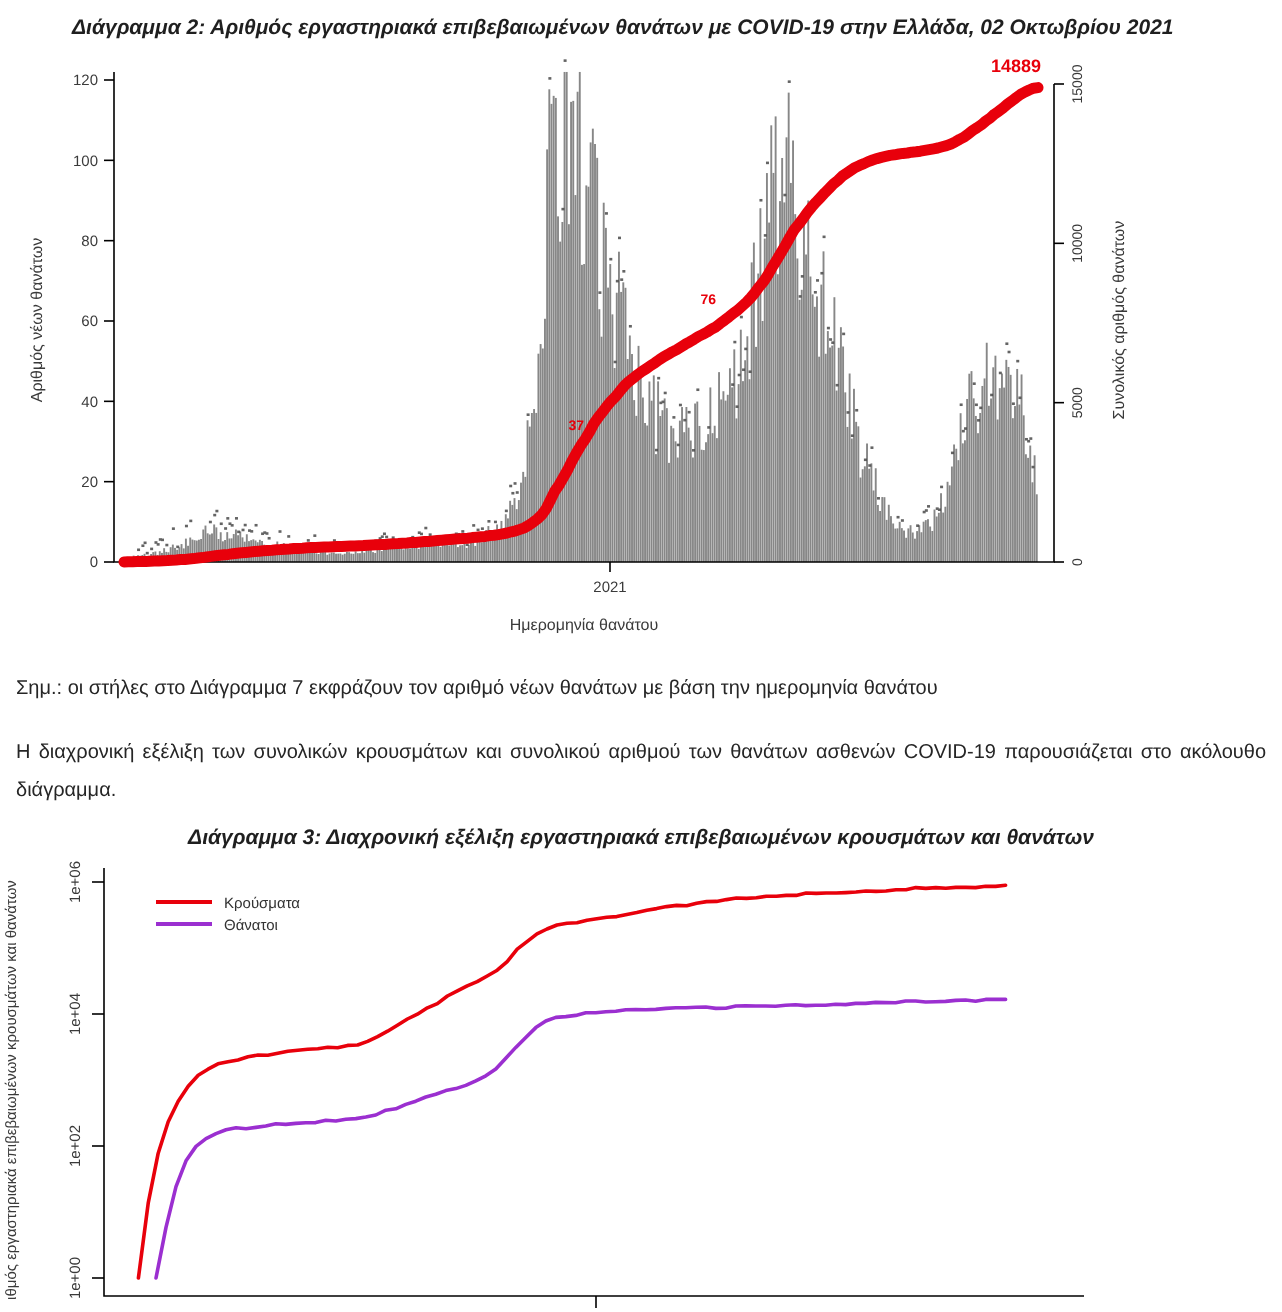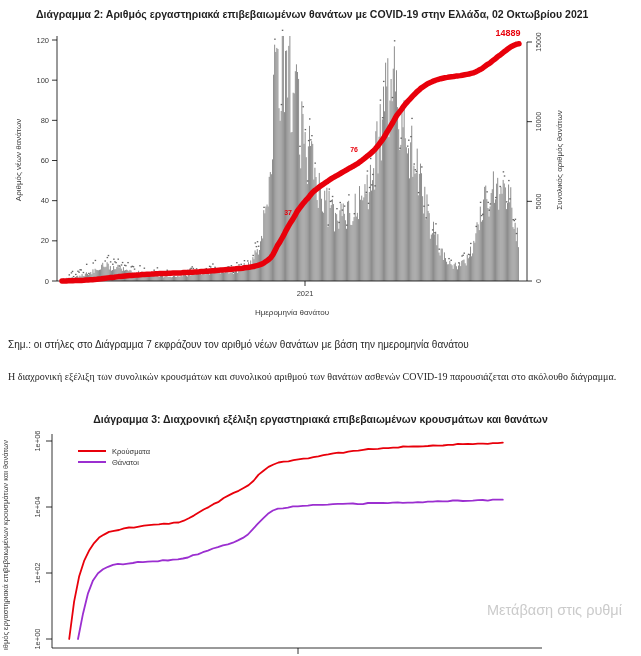--- a/index.html
+++ b/index.html
@@ -1,23 +1,23 @@
 <!DOCTYPE html>
 <html><head>
 <meta charset="utf-8">
 <style>
   html,body{margin:0;padding:0;background:#fff;}
   #page{position:relative;width:641px;height:656px;background:#ffffff;overflow:hidden;
         font-family:"Liberation Sans",sans-serif;}
-  .chart-title{position:absolute;font-size:10.5px;font-weight:bold;color:#1f1f1f;white-space:nowrap;}
+  .chart-title{position:absolute;font-size:10.5px;font-weight:bold;color:#1f1f1f;white-space:nowrap;font-style:italic;}
   #title-d2{left:36px;top:8px;}
   #title-d3{left:0;top:413px;width:641px;text-align:center;}
   #note-line{position:absolute;left:8px;top:339px;width:630px;font-size:10px;color:#262626;}
   #paragraph{position:absolute;left:8px;top:367px;width:625px;font-size:10px;color:#262626;
-             text-align:justify;line-height:19px;font-family:Liberation Serif, serif;}
+             text-align:justify;line-height:19px;}
   #charts-canvas{position:absolute;left:0;top:0;}
   svg{font-family:"Liberation Sans",sans-serif;}
   .wm1{position:absolute;left:487px;top:577px;font-size:19px;color:#bfbfbf;white-space:nowrap;}
   .wm2{position:absolute;left:487px;top:602px;font-size:14.5px;color:#cbcbcb;white-space:nowrap;}
 </style>
 </head>
 <body>
 
 <div id="page">
   <div id="title-d2" class="chart-title">Διάγραμμα 2: Αριθμός εργαστηριακά επιβεβαιωμένων θανάτων με COVID-19 στην Ελλάδα, 02 Οκτωβρίου 2021</div>
@@ -670,14 +670,13 @@
       </g>
       <path d="M69.2,639.0L74.1,601.6L79.1,576.6L84.1,560.9L89.1,550.6L94.1,543.1L99.1,537.6L104.0,534.6L109.0,531.9L114.0,530.9L119.0,530.0L124.0,528.4L129.0,527.5L133.9,527.6L138.9,526.6L143.9,525.6L148.9,525.1L153.9,524.6L158.9,524.4L163.9,523.6L168.8,523.9L173.8,522.7L178.8,522.5L183.8,520.7L188.8,518.3L193.8,515.6L198.7,512.6L203.7,509.5L208.7,507.1L213.7,503.9L218.7,501.8L223.7,498.0L228.7,495.4L233.6,492.9L238.6,490.8L243.6,488.0L248.6,485.1L253.6,480.8L258.6,474.6L263.5,470.8L268.5,466.9L273.5,464.5L278.5,462.5L283.5,461.6L288.5,461.4L293.5,460.1L298.4,459.4L303.4,458.6L308.4,458.3L313.4,457.2L318.4,456.3L323.4,455.1L328.3,454.3L333.3,453.3L338.3,452.7L343.3,452.9L348.3,451.6L353.3,450.8L358.3,450.7L363.2,449.8L368.2,449.0L373.2,449.2L378.2,448.9L383.2,448.1L388.2,448.1L393.1,447.7L398.1,447.7L403.1,446.5L408.1,446.7L413.1,446.5L418.1,446.5L423.0,446.3L428.0,446.0L433.0,445.5L438.0,445.7L443.0,445.5L448.0,444.9L453.0,444.9L457.9,443.8L462.9,444.2L467.9,443.8L472.9,444.1L477.9,443.7L482.9,443.7L487.8,443.8L492.8,443.1L497.8,443.2L502.8,442.6" stroke="#e8000b" stroke-width="1.8" fill="none" stroke-linejoin="round" stroke-linecap="round"></path>
       <path d="M78.0,639.0L83.0,613.7L88.0,593.3L93.0,580.4L98.0,573.2L103.0,569.3L108.0,566.8L113.0,564.9L118.0,563.9L123.0,564.4L128.0,563.7L132.9,563.0L137.9,561.9L142.9,562.2L147.9,561.7L152.9,561.4L157.9,561.3L162.9,560.1L167.9,560.5L172.9,559.6L177.9,559.3L182.9,558.5L187.9,557.5L192.9,555.1L197.9,554.4L202.9,552.2L207.9,550.6L212.9,548.5L217.9,547.1L222.9,545.3L227.9,544.3L232.9,542.7L237.9,540.4L242.9,537.9L247.9,534.5L252.9,529.1L257.9,523.7L262.9,518.7L267.9,513.8L272.9,510.5L277.9,508.7L282.9,508.3L287.9,507.7L292.9,506.4L297.9,506.4L302.9,505.9L307.9,505.6L312.9,504.9L317.9,504.8L322.9,504.9L327.9,504.7L332.9,504.2L337.9,503.9L342.9,503.9L347.9,503.6L352.9,503.5L357.9,504.2L362.9,504.1L367.9,503.0L372.9,502.9L377.9,503.0L382.8,503.0L387.8,503.1L392.8,502.6L397.8,502.4L402.8,502.8L407.8,502.6L412.8,502.6L417.8,502.1L422.8,502.3L427.8,501.7L432.8,501.7L437.8,501.2L442.8,501.3L447.8,501.4L452.8,500.5L457.8,500.5L462.8,501.0L467.8,500.9L472.8,500.7L477.8,500.2L482.8,500.0L487.8,500.6L492.8,499.7L497.8,499.7L502.8,499.7" stroke="#9b2fd0" stroke-width="1.8" fill="none" stroke-linejoin="round" stroke-linecap="round"></path>
     </svg>
 
   <div id="note-line">Σημ.: οι στήλες στο Διάγραμμα 7 εκφράζουν τον αριθμό νέων θανάτων με βάση την ημερομηνία θανάτου</div>
   <div id="paragraph">Η διαχρονική εξέλιξη των συνολικών κρουσμάτων και συνολικού αριθμού των θανάτων ασθενών COVID-19 παρουσιάζεται στο ακόλουθο διάγραμμα.</div>
 
   <div id="title-d3" class="chart-title">Διάγραμμα 3: Διαχρονική εξέλιξη εργαστηριακά επιβεβαιωμένων κρουσμάτων και θανάτων</div>
 
-  <div class="wm2">Μετάβαση στις ρυθμί</div>
 </div>
 
 </body></html>

